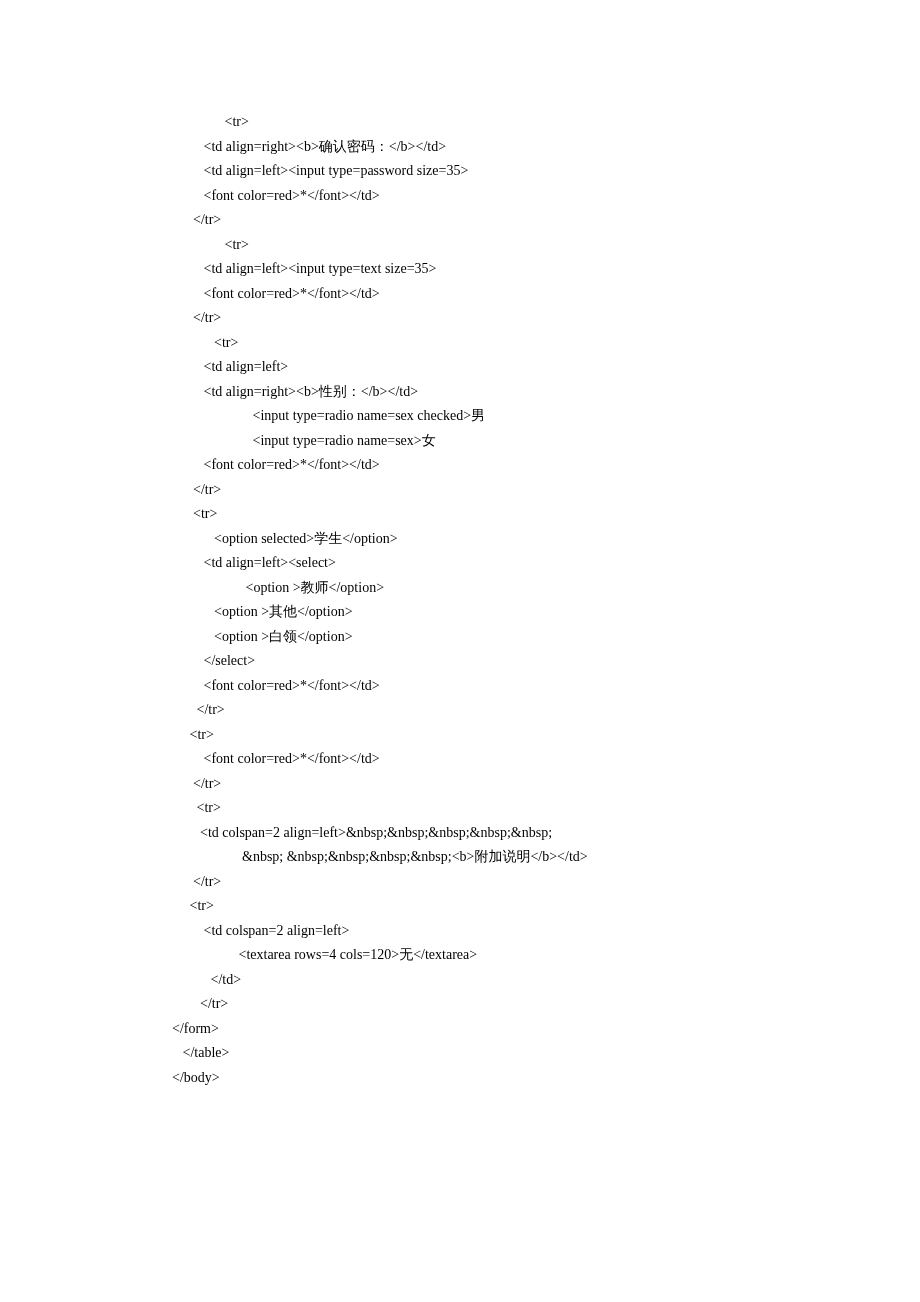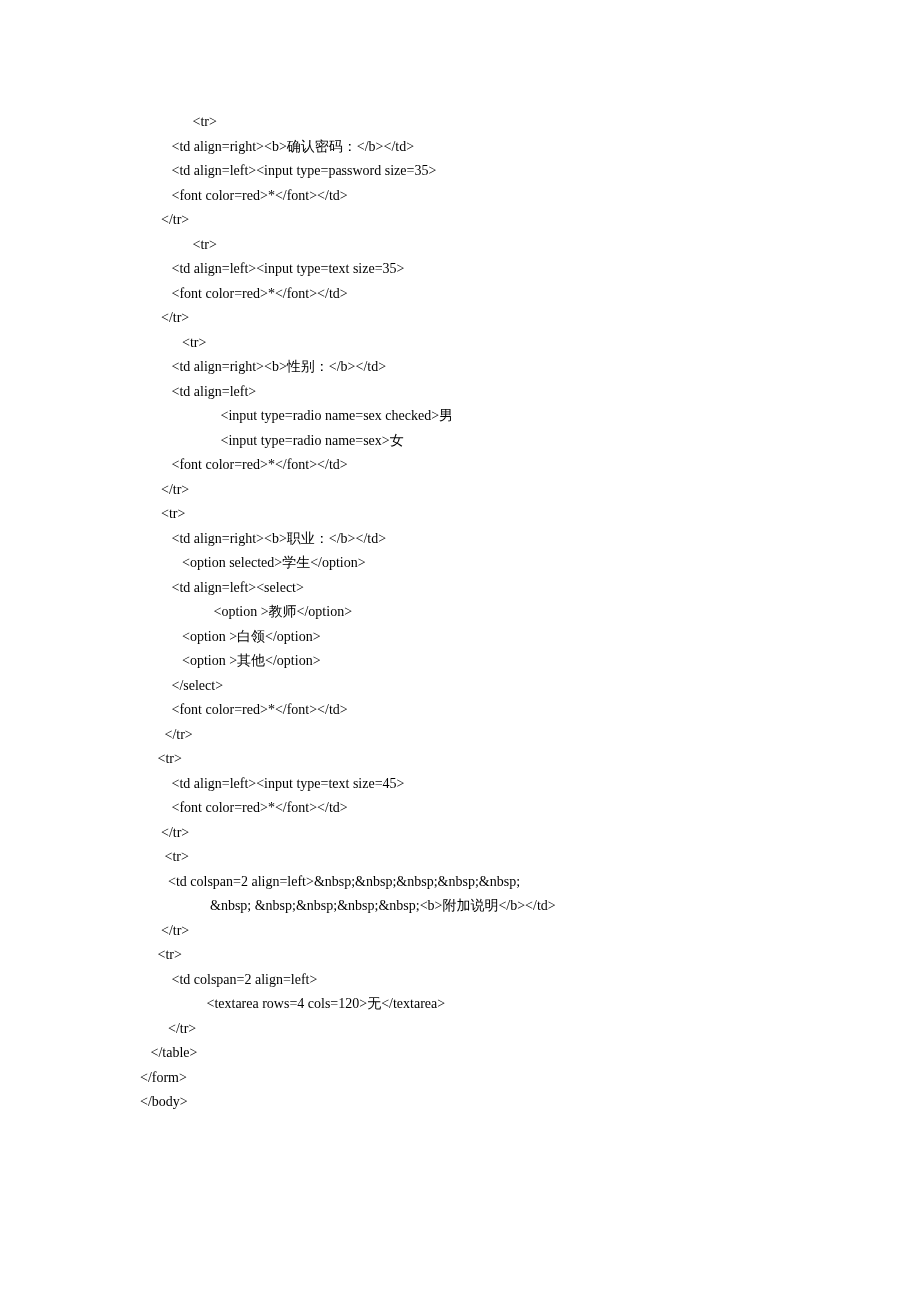--- a/index.html
+++ b/index.html
@@ -8,60 +8,60 @@
   font-family: "Times New Roman", "SimSun", serif;
   font-size: 14px;
   color: #000000;
   padding: 110px 0 0 140px;
   line-height: 1.75;
   width: 920px;
 }
 .code-line {
   white-space: pre;
   font-family: "Times New Roman", "SimSun", serif;
+  margin-left: 32px;
 }
 </style>
 </head>
 <body>
 
 <div id="code-container">
     <div class="code-line">               &lt;tr&gt;</div>
     <div class="code-line">         &lt;td align=right&gt;&lt;b&gt;确认密码：&lt;/b&gt;&lt;/td&gt;</div>
     <div class="code-line">         &lt;td align=left&gt;&lt;input type=password size=35&gt;</div>
     <div class="code-line">         &lt;font color=red&gt;*&lt;/font&gt;&lt;/td&gt;</div>
     <div class="code-line">      &lt;/tr&gt;</div>
     <div class="code-line">               &lt;tr&gt;</div>
     <div class="code-line">         &lt;td align=left&gt;&lt;input type=text size=35&gt;</div>
     <div class="code-line">         &lt;font color=red&gt;*&lt;/font&gt;&lt;/td&gt;</div>
     <div class="code-line">      &lt;/tr&gt;</div>
     <div class="code-line">            &lt;tr&gt;</div>
+    <div class="code-line">         &lt;td align=left&gt;</div>
     <div class="code-line">         &lt;td align=right&gt;&lt;b&gt;性别：&lt;/b&gt;&lt;/td&gt;</div>
-    <div class="code-line">         &lt;td align=left&gt;</div>
     <div class="code-line">                       &lt;input type=radio name=sex checked&gt;男</div>
     <div class="code-line">                       &lt;input type=radio name=sex&gt;女</div>
     <div class="code-line">         &lt;font color=red&gt;*&lt;/font&gt;&lt;/td&gt;</div>
     <div class="code-line">      &lt;/tr&gt;</div>
     <div class="code-line">      &lt;tr&gt;</div>
-    <div class="code-line">         &lt;td align=right&gt;&lt;b&gt;职业：&lt;/b&gt;&lt;/td&gt;</div>
     <div class="code-line">            &lt;option selected&gt;学生&lt;/option&gt;</div>
     <div class="code-line">         &lt;td align=left&gt;&lt;select&gt;</div>
     <div class="code-line">                     &lt;option &gt;教师&lt;/option&gt;</div>
+    <div class="code-line">            &lt;option &gt;其他&lt;/option&gt;</div>
     <div class="code-line">            &lt;option &gt;白领&lt;/option&gt;</div>
-    <div class="code-line">            &lt;option &gt;其他&lt;/option&gt;</div>
     <div class="code-line">         &lt;/select&gt;</div>
     <div class="code-line">         &lt;font color=red&gt;*&lt;/font&gt;&lt;/td&gt;</div>
     <div class="code-line">       &lt;/tr&gt;</div>
     <div class="code-line">     &lt;tr&gt;</div>
-    <div class="code-line">         &lt;td align=left&gt;&lt;input type=text size=45&gt;</div>
     <div class="code-line">         &lt;font color=red&gt;*&lt;/font&gt;&lt;/td&gt;</div>
     <div class="code-line">      &lt;/tr&gt;</div>
     <div class="code-line">       &lt;tr&gt;</div>
     <div class="code-line">        &lt;td colspan=2 align=left&gt;&amp;nbsp;&amp;nbsp;&amp;nbsp;&amp;nbsp;&amp;nbsp;</div>
     <div class="code-line">                    &amp;nbsp; &amp;nbsp;&amp;nbsp;&amp;nbsp;&amp;nbsp;&lt;b&gt;附加说明&lt;/b&gt;&lt;/td&gt;</div>
     <div class="code-line">      &lt;/tr&gt;</div>
     <div class="code-line">     &lt;tr&gt;</div>
     <div class="code-line">         &lt;td colspan=2 align=left&gt;</div>
     <div class="code-line">                   &lt;textarea rows=4 cols=120&gt;无&lt;/textarea&gt;</div>
+    <div class="code-line">           &lt;/td&gt;</div>
     <div class="code-line">        &lt;/tr&gt;</div>
+    <div class="code-line">&lt;/form&gt;</div>
     <div class="code-line">   &lt;/table&gt;</div>
-    <div class="code-line">&lt;/form&gt;</div>
     <div class="code-line">&lt;/body&gt;</div>
   </div>
 
 </body></html>

